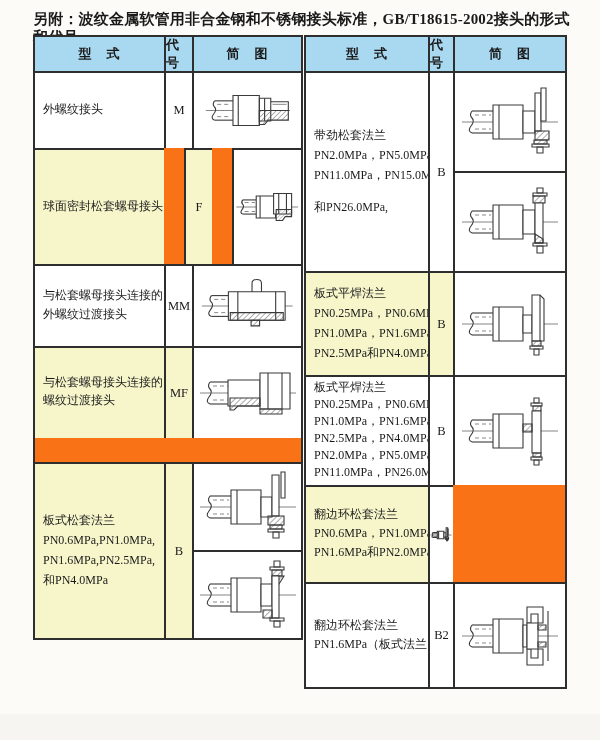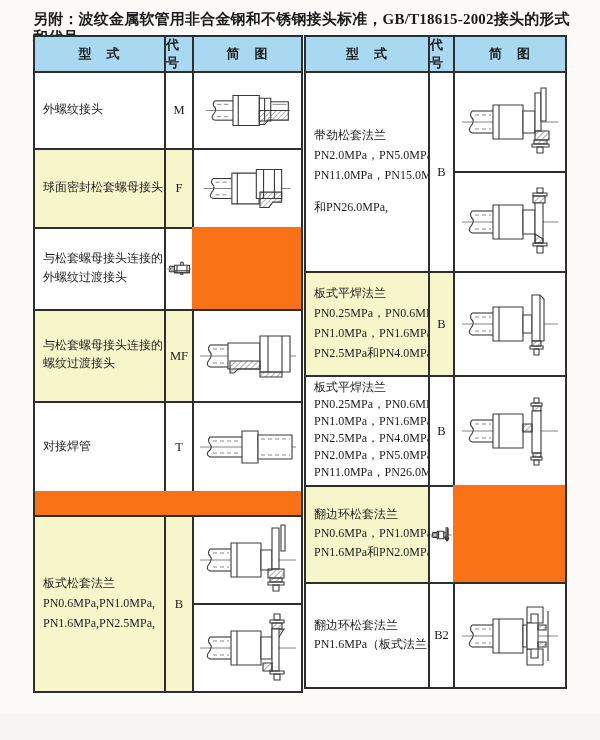--- a/index.html
+++ b/index.html
@@ -97,21 +97,21 @@
                 <rect x="63" y="23" width="13" height="26"></rect>
                 <line x1="69" y1="23" x2="69" y2="49"></line>
                 <path d="M76 27 H96 V37"></path>
                 <line x1="78" y1="30" x2="94" y2="30" stroke-width="0.6"></line>
                 <path d="M63 37 H96 V48 H73 L69 53 H63 Z" fill="url(#hatch)"></path>
               </g>
             </svg>
           </div>
         </div>
       </div>
-      <div class="row hl" style="height: 79px;">
+      <div class="row hl" style="height: 116px; gap: 20px;">
         <div class="cell type-cell">
           <div class="type-line" style="line-height: 19px;">球面密封松套螺母接头</div>
         </div>
         <div class="cell code-cell">F</div>
         <div class="cell diagram-cell">
           <div class="dslot">
             <svg viewBox="0 0 100 74" role="img">
               <g stroke="#3a3a3a" stroke-width="1.1" fill="none">
                 <line x1="2" y1="37" x2="98" y2="37" stroke="#666" stroke-width="0.8"></line>
                 <path d="M33 26 H12"></path>
@@ -128,20 +128,21 @@
               </g>
             </svg>
           </div>
         </div>
       </div>
       <div class="row" style="height: 82px;">
         <div class="cell type-cell">
           <div class="type-line" style="line-height: 19px;">与松套螺母接头连接的</div>
           <div class="type-line" style="line-height: 19px;">外螺纹过渡接头</div>
         </div>
+        <div class="cell code-cell">MM</div>
         <div class="cell diagram-cell">
           <div class="dslot">
             <svg viewBox="0 0 100 74" role="img">
               <g stroke="#3a3a3a" stroke-width="1.1" fill="none">
                 <line x1="2" y1="37" x2="98" y2="37" stroke="#666" stroke-width="0.8"></line>
                 <path d="M33 26 H12"></path>
                 <path d="M33 48 H12"></path>
                 <path d="M12 26 q-3 4 0 7 t-1 8 t1 7"></path>
                 <line x1="15" y1="30" x2="31" y2="30" stroke-dasharray="4 3" stroke-width="0.6"></line>
                 <line x1="15" y1="44" x2="31" y2="44" stroke-dasharray="4 3" stroke-width="0.6"></line>
@@ -176,49 +177,26 @@
                 <rect x="62" y="17" width="30" height="36" fill="#fff"></rect>
                 <line x1="70" y1="17" x2="70" y2="53"></line>
                 <line x1="84" y1="17" x2="84" y2="53"></line>
                 <path d="M32 42 H62 V50 H40 L36 54 H32 Z" fill="url(#hatch)"></path>
                 <rect x="62" y="53" width="22" height="5" fill="url(#hatch)"></rect>
               </g>
             </svg>
           </div>
         </div>
       </div>
-      <div class="row" style="height: 90px;">
-        <div class="cell type-cell">
-          <div class="type-line" style="line-height: 19px;">对接焊管</div>
-        </div>
-        <div class="cell code-cell">T</div>
-        <div class="cell diagram-cell">
-          <div class="dslot">
-            <svg viewBox="0 0 100 74" role="img">
-              <g stroke="#3a3a3a" stroke-width="1.1" fill="none">
-                <line x1="2" y1="37" x2="98" y2="37" stroke="#666" stroke-width="0.8"></line>
-                <path d="M44 27 H12"></path>
-                <path d="M44 47 H12"></path>
-                <path d="M12 27 q-3 3 0 7 t-1 7 t1 6"></path>
-                <line x1="15" y1="31" x2="40" y2="31" stroke-dasharray="4 3" stroke-width="0.6"></line>
-                <line x1="15" y1="43" x2="40" y2="43" stroke-dasharray="4 3" stroke-width="0.6"></line>
-                <rect x="44" y="21" width="16" height="32" fill="#fff"></rect>
-                <rect x="60" y="25" width="34" height="24" fill="#fff"></rect>
-                <line x1="63" y1="29" x2="92" y2="29" stroke-dasharray="4 3" stroke-width="0.6"></line>
-                <line x1="63" y1="45" x2="92" y2="45" stroke-dasharray="4 3" stroke-width="0.6"></line>
-              </g>
-            </svg>
-          </div>
-        </div>
-      </div>
       <div class="row hl" style="height: 176px; margin-top: 24px;">
         <div class="cell type-cell">
           <div class="type-line" style="line-height: 20px;">板式松套法兰</div>
           <div class="type-line" style="line-height: 20px;">PN0.6MPa,PN1.0MPa,</div>
           <div class="type-line" style="line-height: 20px;">PN1.6MPa,PN2.5MPa,</div>
+          <div class="type-line" style="line-height: 20px;">和PN4.0MPa</div>
         </div>
         <div class="cell code-cell">B</div>
         <div class="cell diagram-cell">
           <div class="dslot">
             <svg viewBox="0 0 100 74" role="img">
               <g stroke="#3a3a3a" stroke-width="1.1" fill="none">
                 <line x1="2" y1="37" x2="98" y2="37" stroke="#666" stroke-width="0.8"></line>
                 <path d="M33 26 H12"></path>
                 <path d="M33 48 H12"></path>
                 <path d="M12 26 q-3 4 0 7 t-1 8 t1 7"></path>

